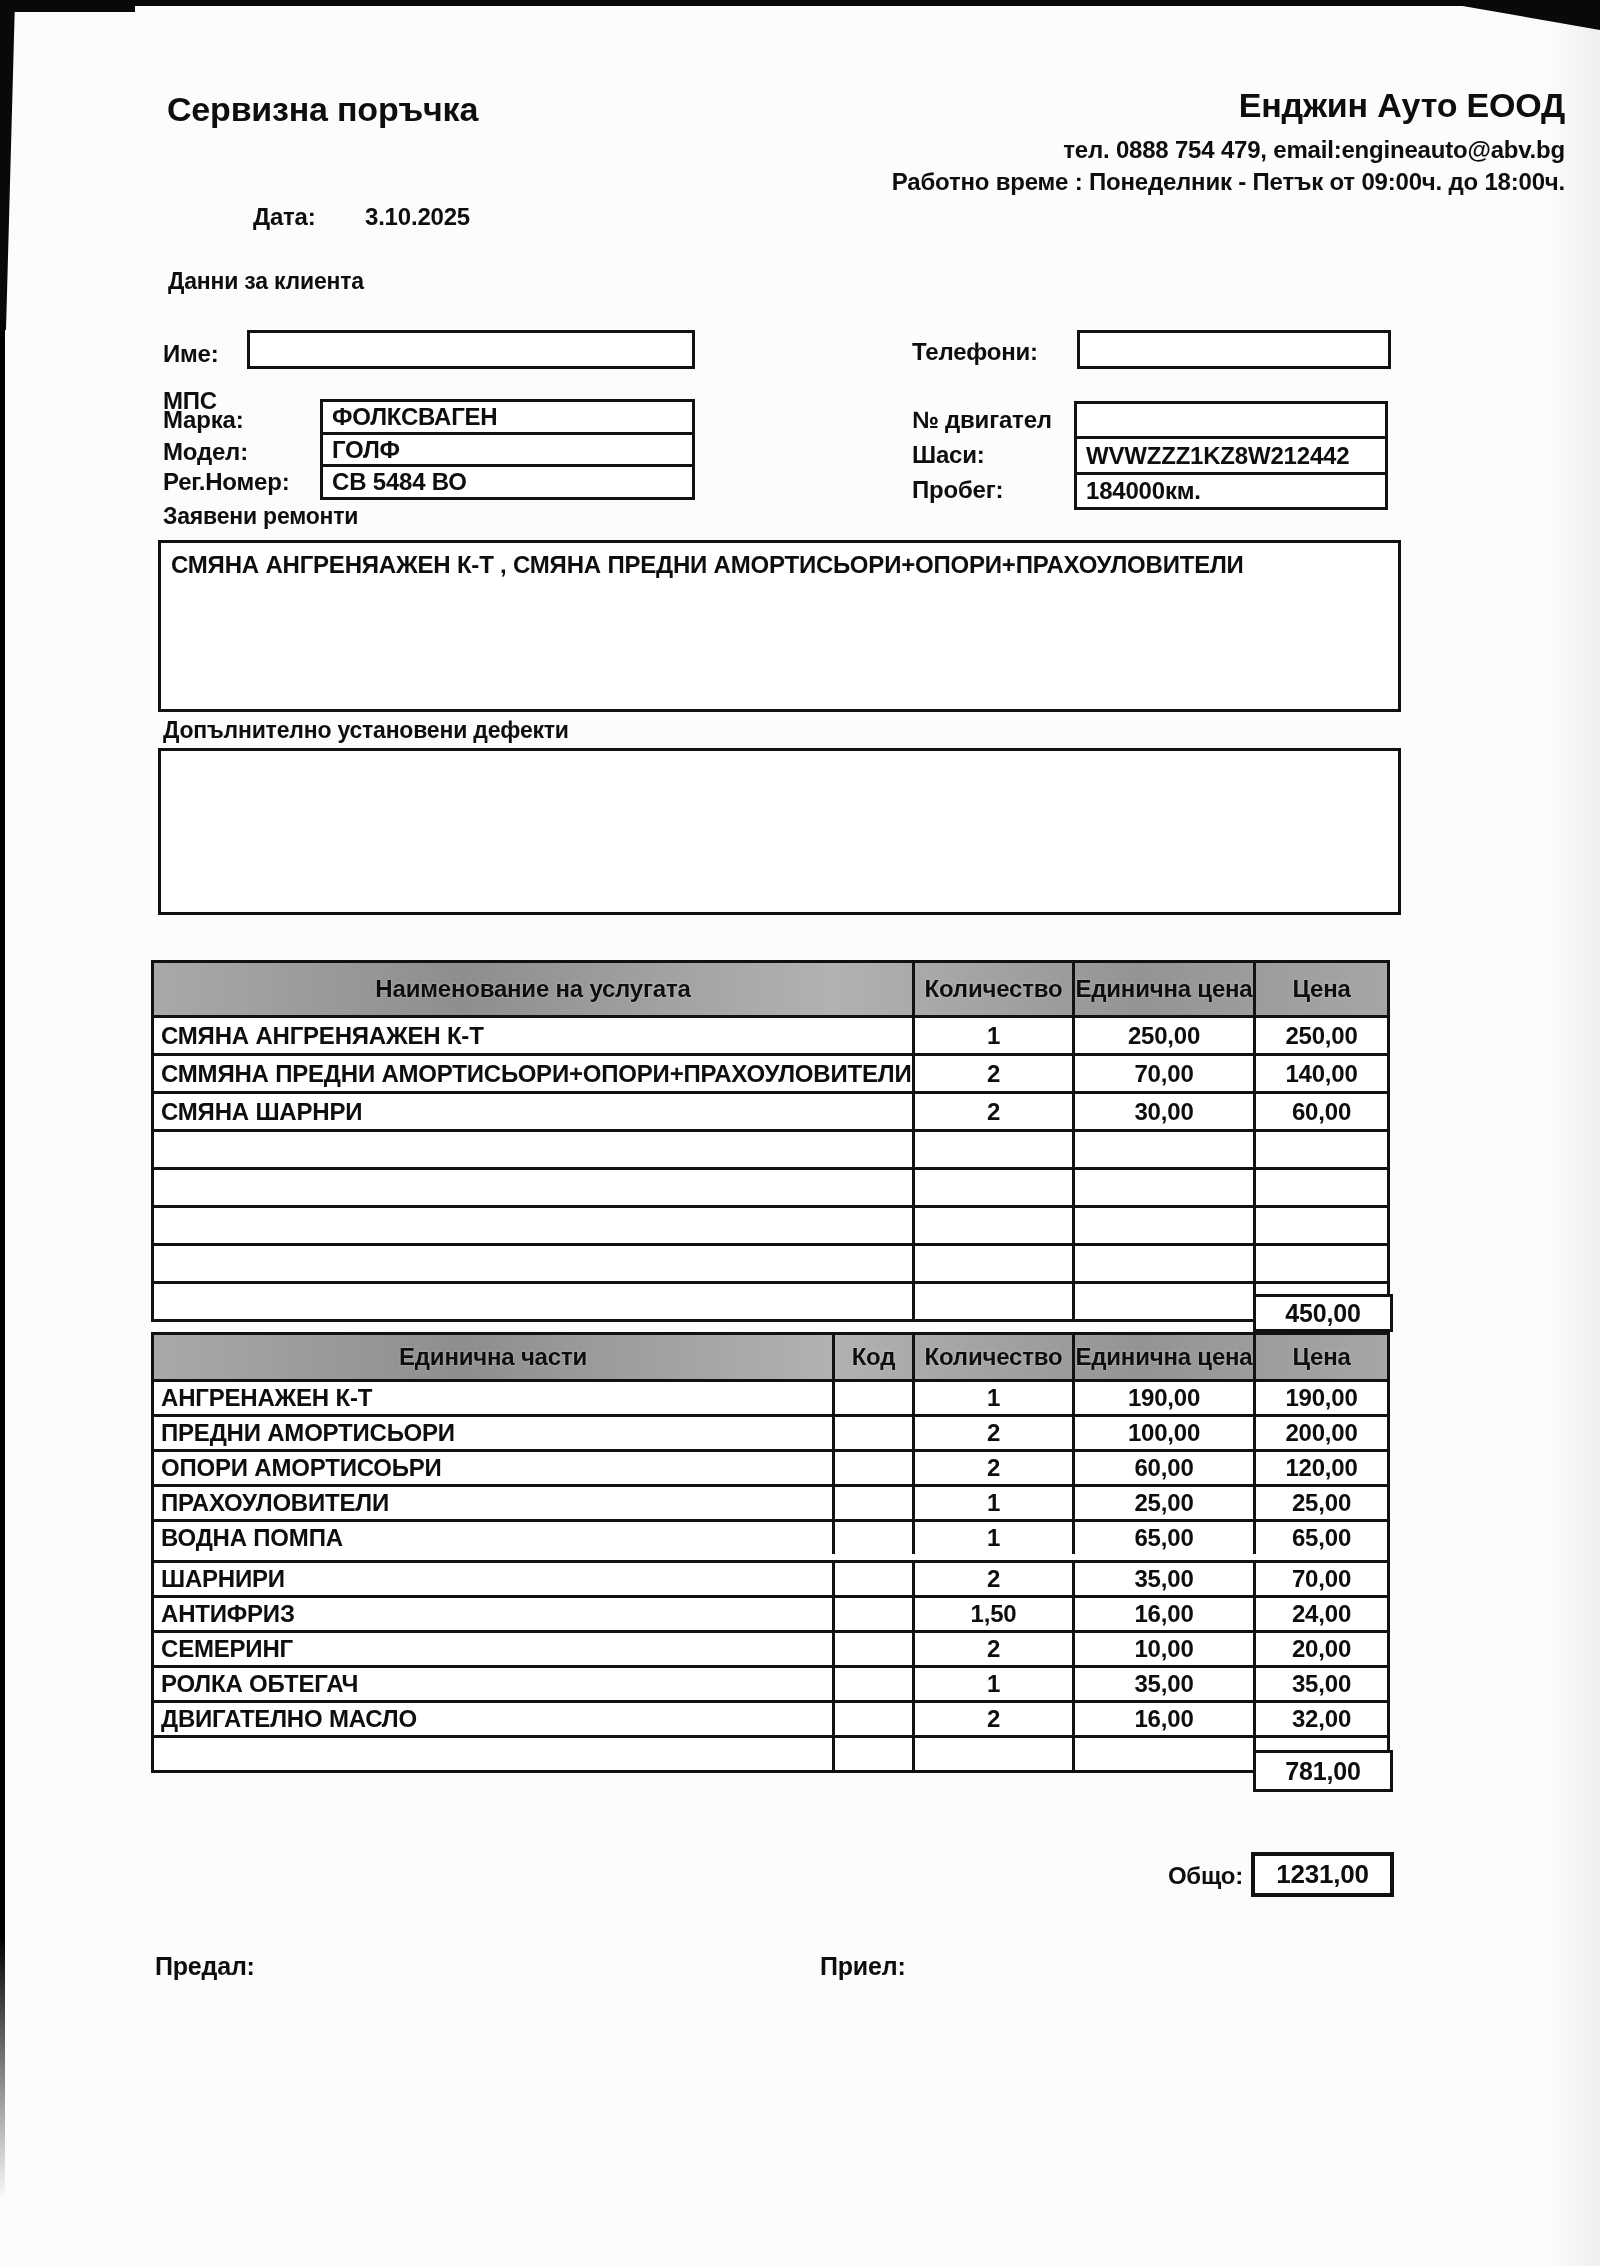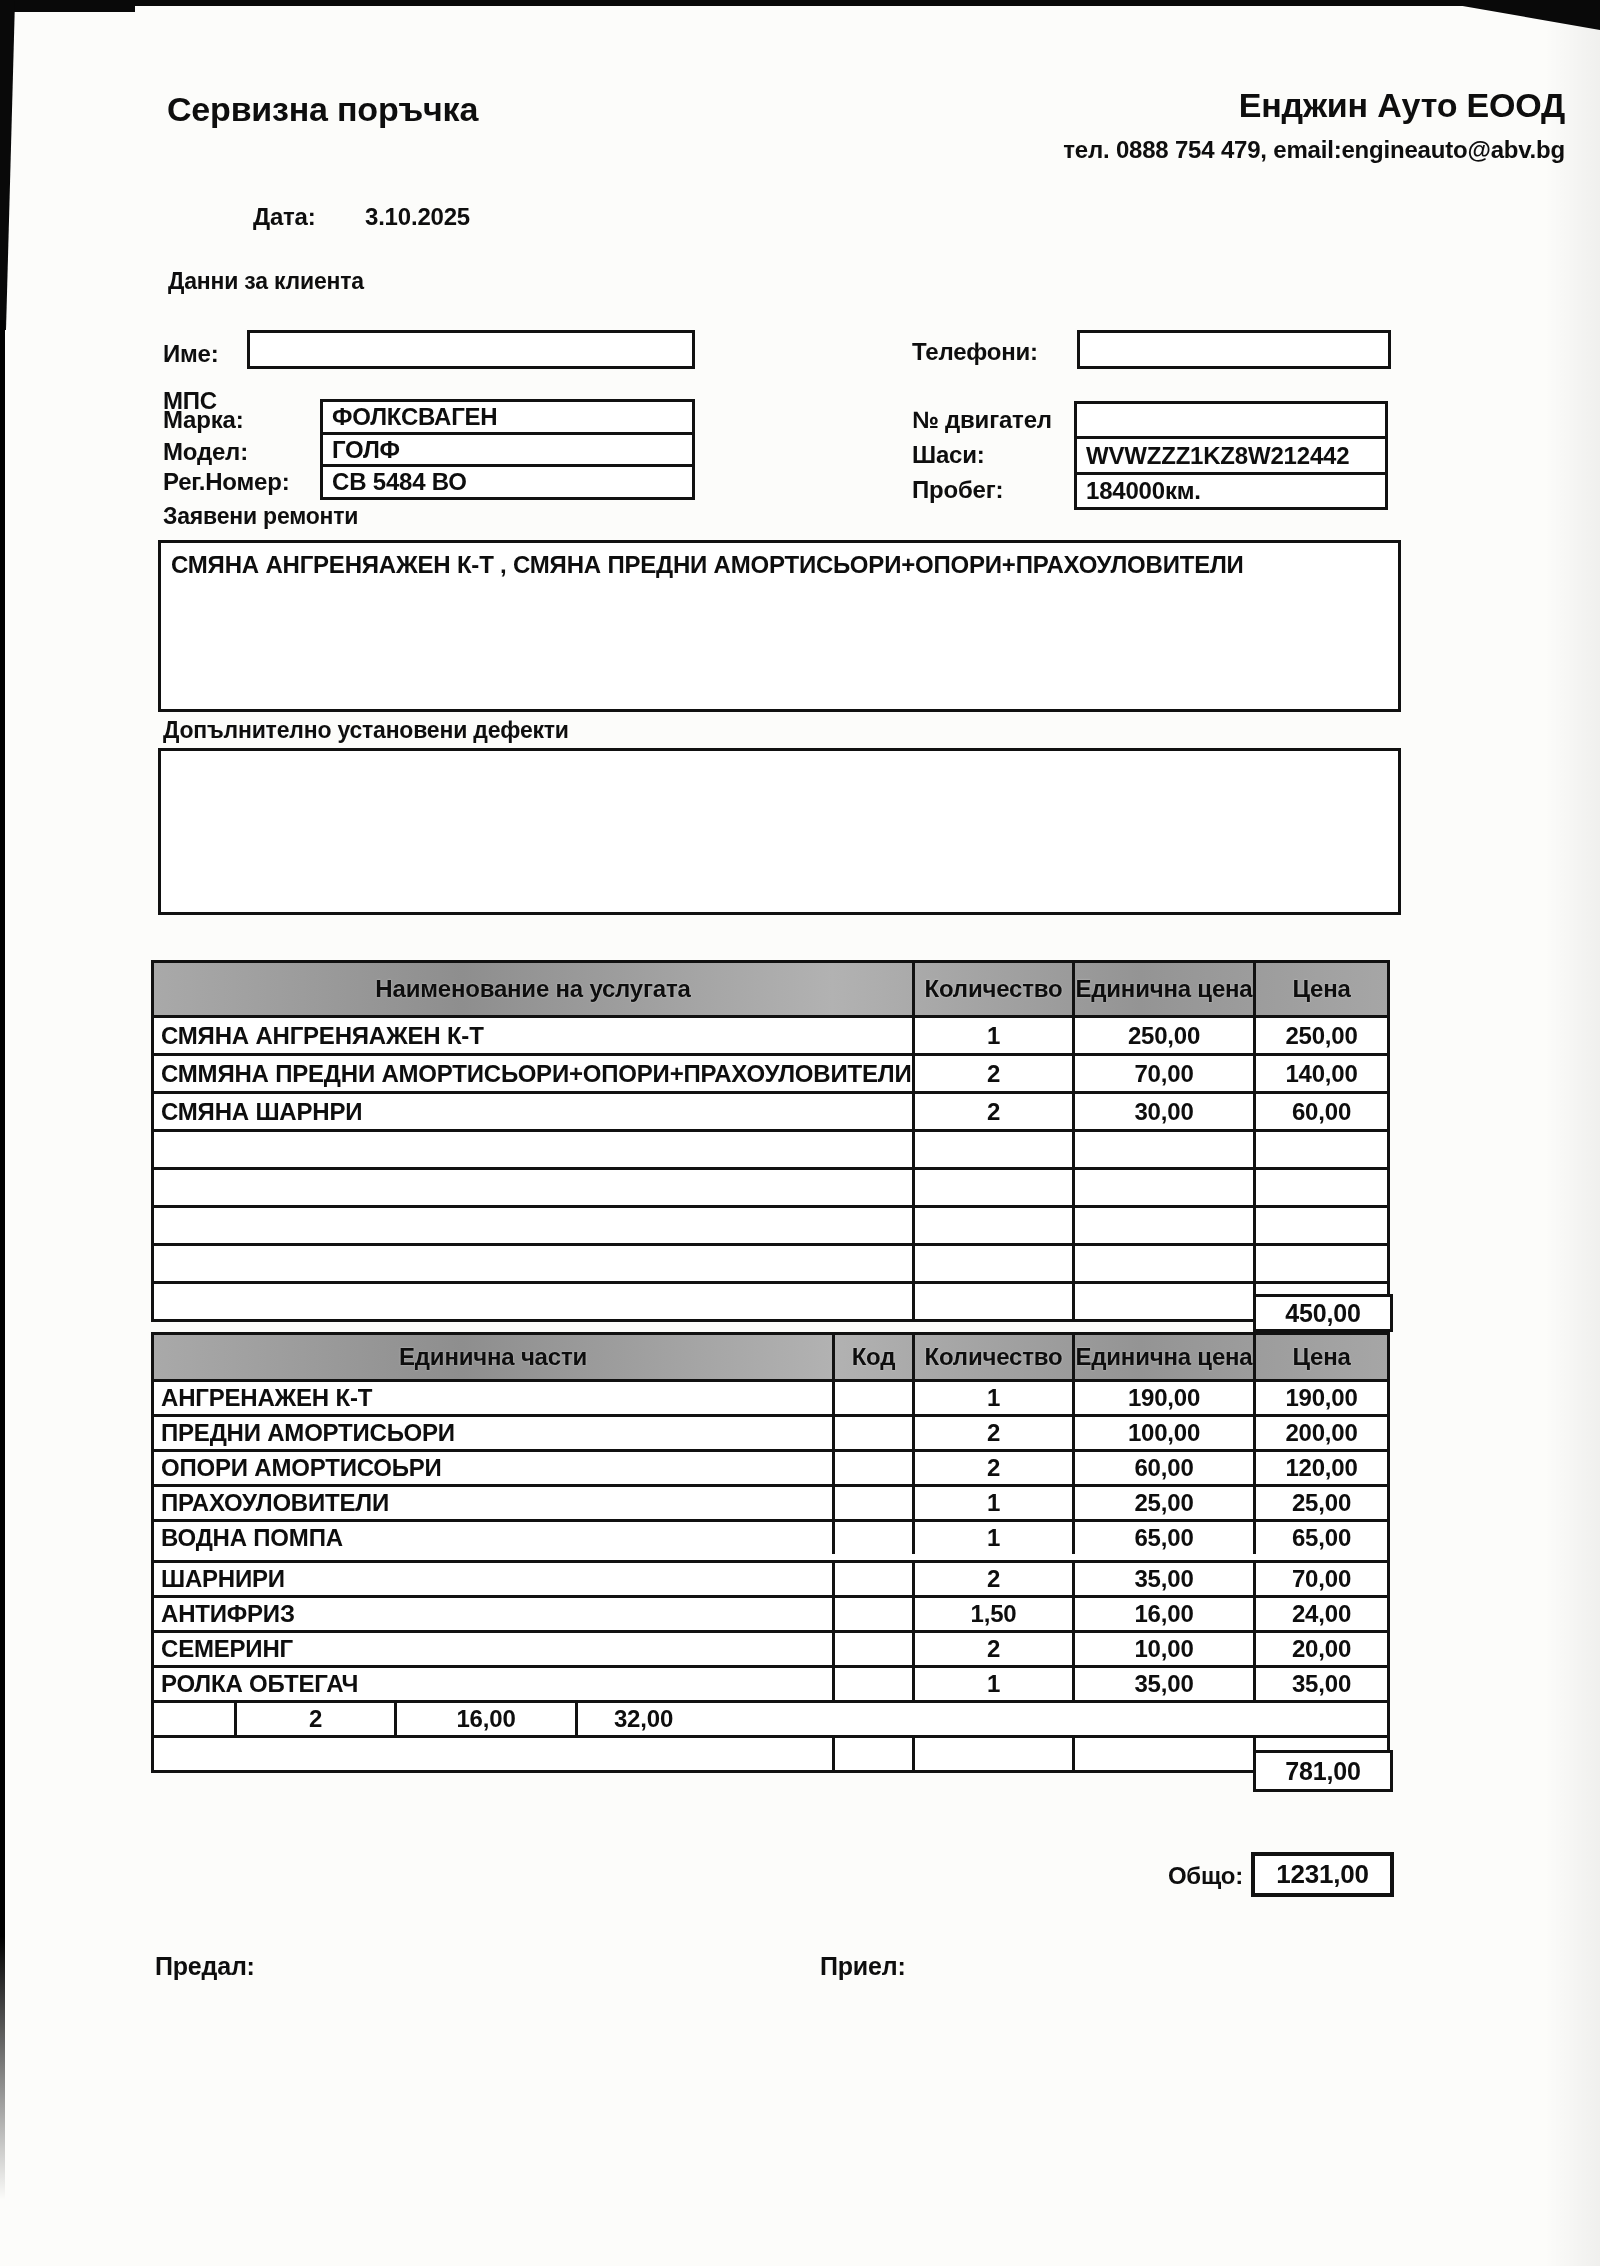--- a/index.html
+++ b/index.html
@@ -60,20 +60,21 @@
   <div class="abs edge-top"></div>
   <div class="abs edge-top-left"></div>
   <div class="abs corner-tr"></div>
   <div class="abs edge-left-thick"></div>
   <div class="abs edge-left-thin"></div>
   <div class="abs edge-right-shade"></div>
 
   <div class="abs t-title" style="left:167px; top:90px;">Сервизна поръчка</div>
   <div class="abs t-company right" style="left:960px; top:86px; width:605px;">Енджин Ауто ЕООД</div>
   <div class="abs t-sub right" style="left:860px; top:136px; width:705px;">тел. 0888 754 479, email:engineauto@abv.bg</div>
+  <div class="abs t-sub right" style="left:860px; top:168px; width:705px;">Работно време : Понеделник - Петък от 09:00ч. до 18:00ч.</div>
 
   <div class="abs t-label" style="left:253px; top:203px;">Дата:</div>
   <div class="abs t-label" style="left:365px; top:203px;">3.10.2025</div>
 
   <div class="abs t-sec" style="left:168px; top:268px;">Данни за клиента</div>
 
   <div class="abs t-label" style="left:163px; top:340px;">Име:</div>
   <div class="fbox" style="left:247px; top:330px; width:448px; height:39px;"></div>
 
   <div class="abs t-label" style="left:163px; top:387px;">МПС</div>
@@ -233,20 +234,21 @@
       <div class="tcell" style="width:134px;">20,00</div>
     </div>
     <div class="trow" style="height:32px;">
       <div class="tcell name" style="width:678px;">РОЛКА ОБТЕГАЧ</div>
       <div class="tcell" style="width:80px;"></div>
       <div class="tcell" style="width:160px;">1</div>
       <div class="tcell" style="width:181px;">35,00</div>
       <div class="tcell" style="width:134px;">35,00</div>
     </div>
     <div class="trow" style="height:32px;">
+      <div class="tcell name" style="width:678px;">ДВИГАТЕЛНО МАСЛО</div>
       <div class="tcell" style="width:80px;"></div>
       <div class="tcell" style="width:160px;">2</div>
       <div class="tcell" style="width:181px;">16,00</div>
       <div class="tcell" style="width:134px;">32,00</div>
     </div>
     <div class="trow" style="height:32px;">
       <div class="tcell name" style="width:678px;"></div>
       <div class="tcell" style="width:80px;"></div>
       <div class="tcell" style="width:160px;"></div>
       <div class="tcell" style="width:181px;"></div>

